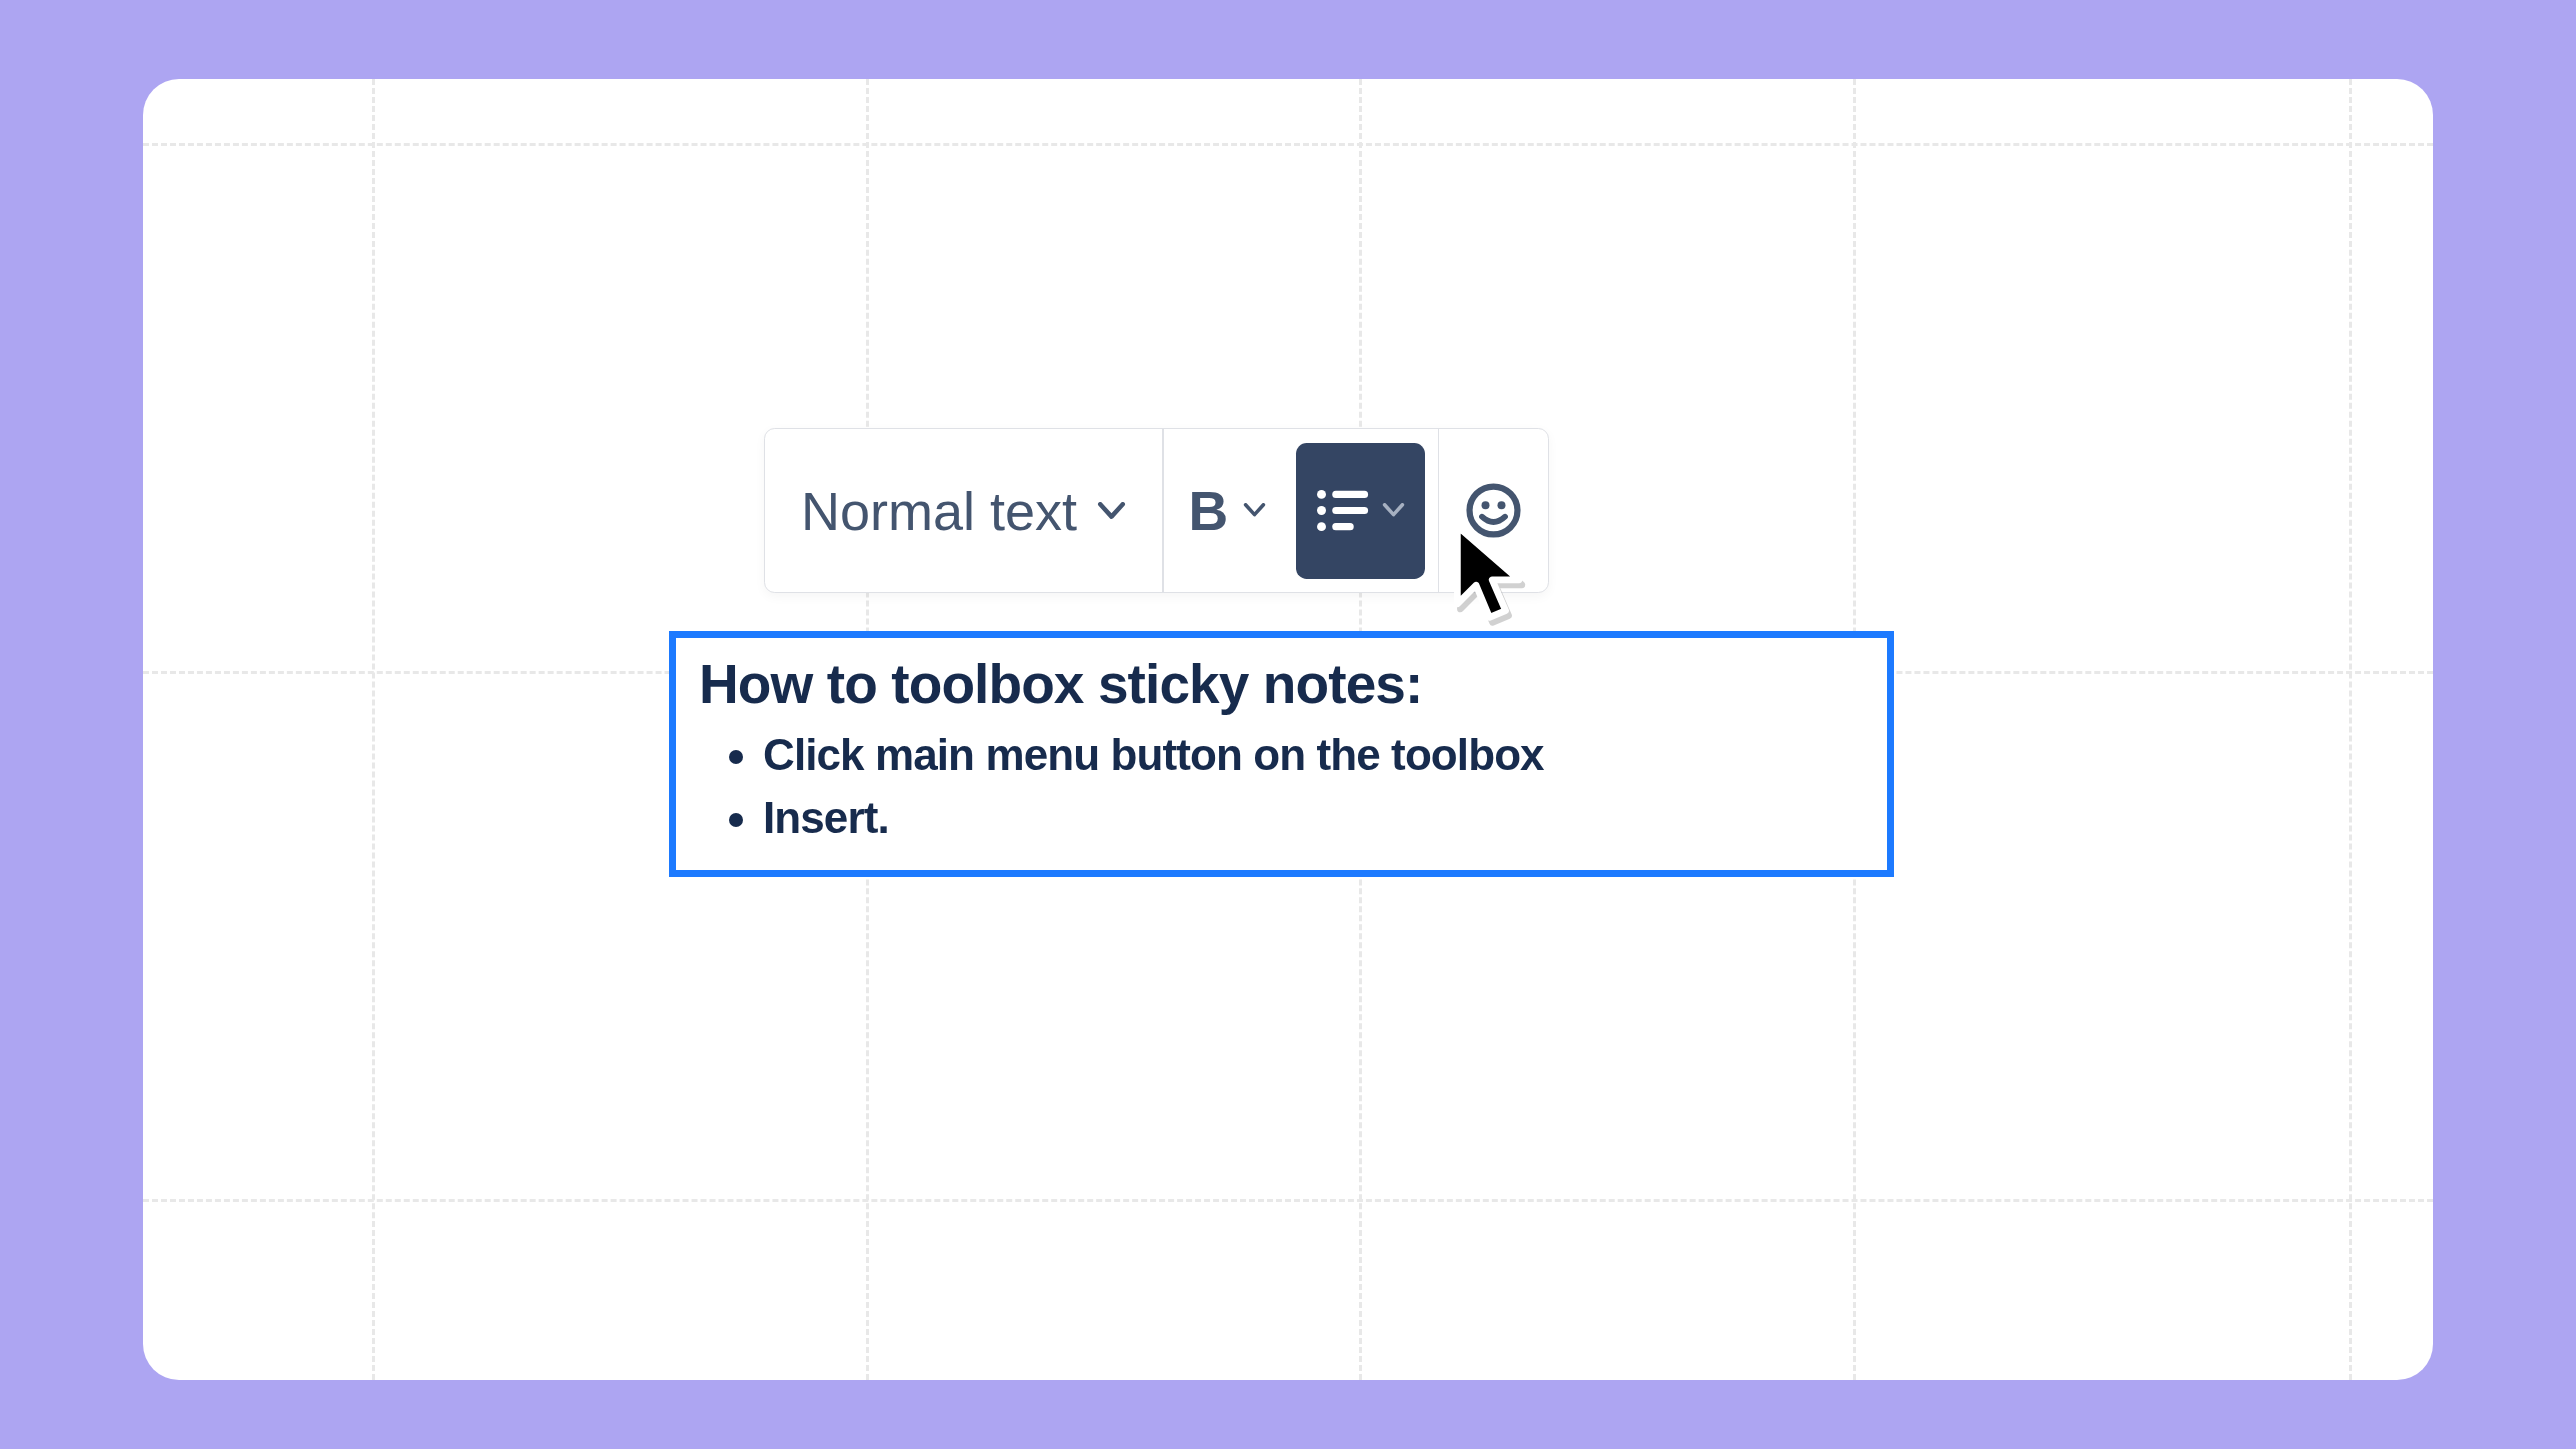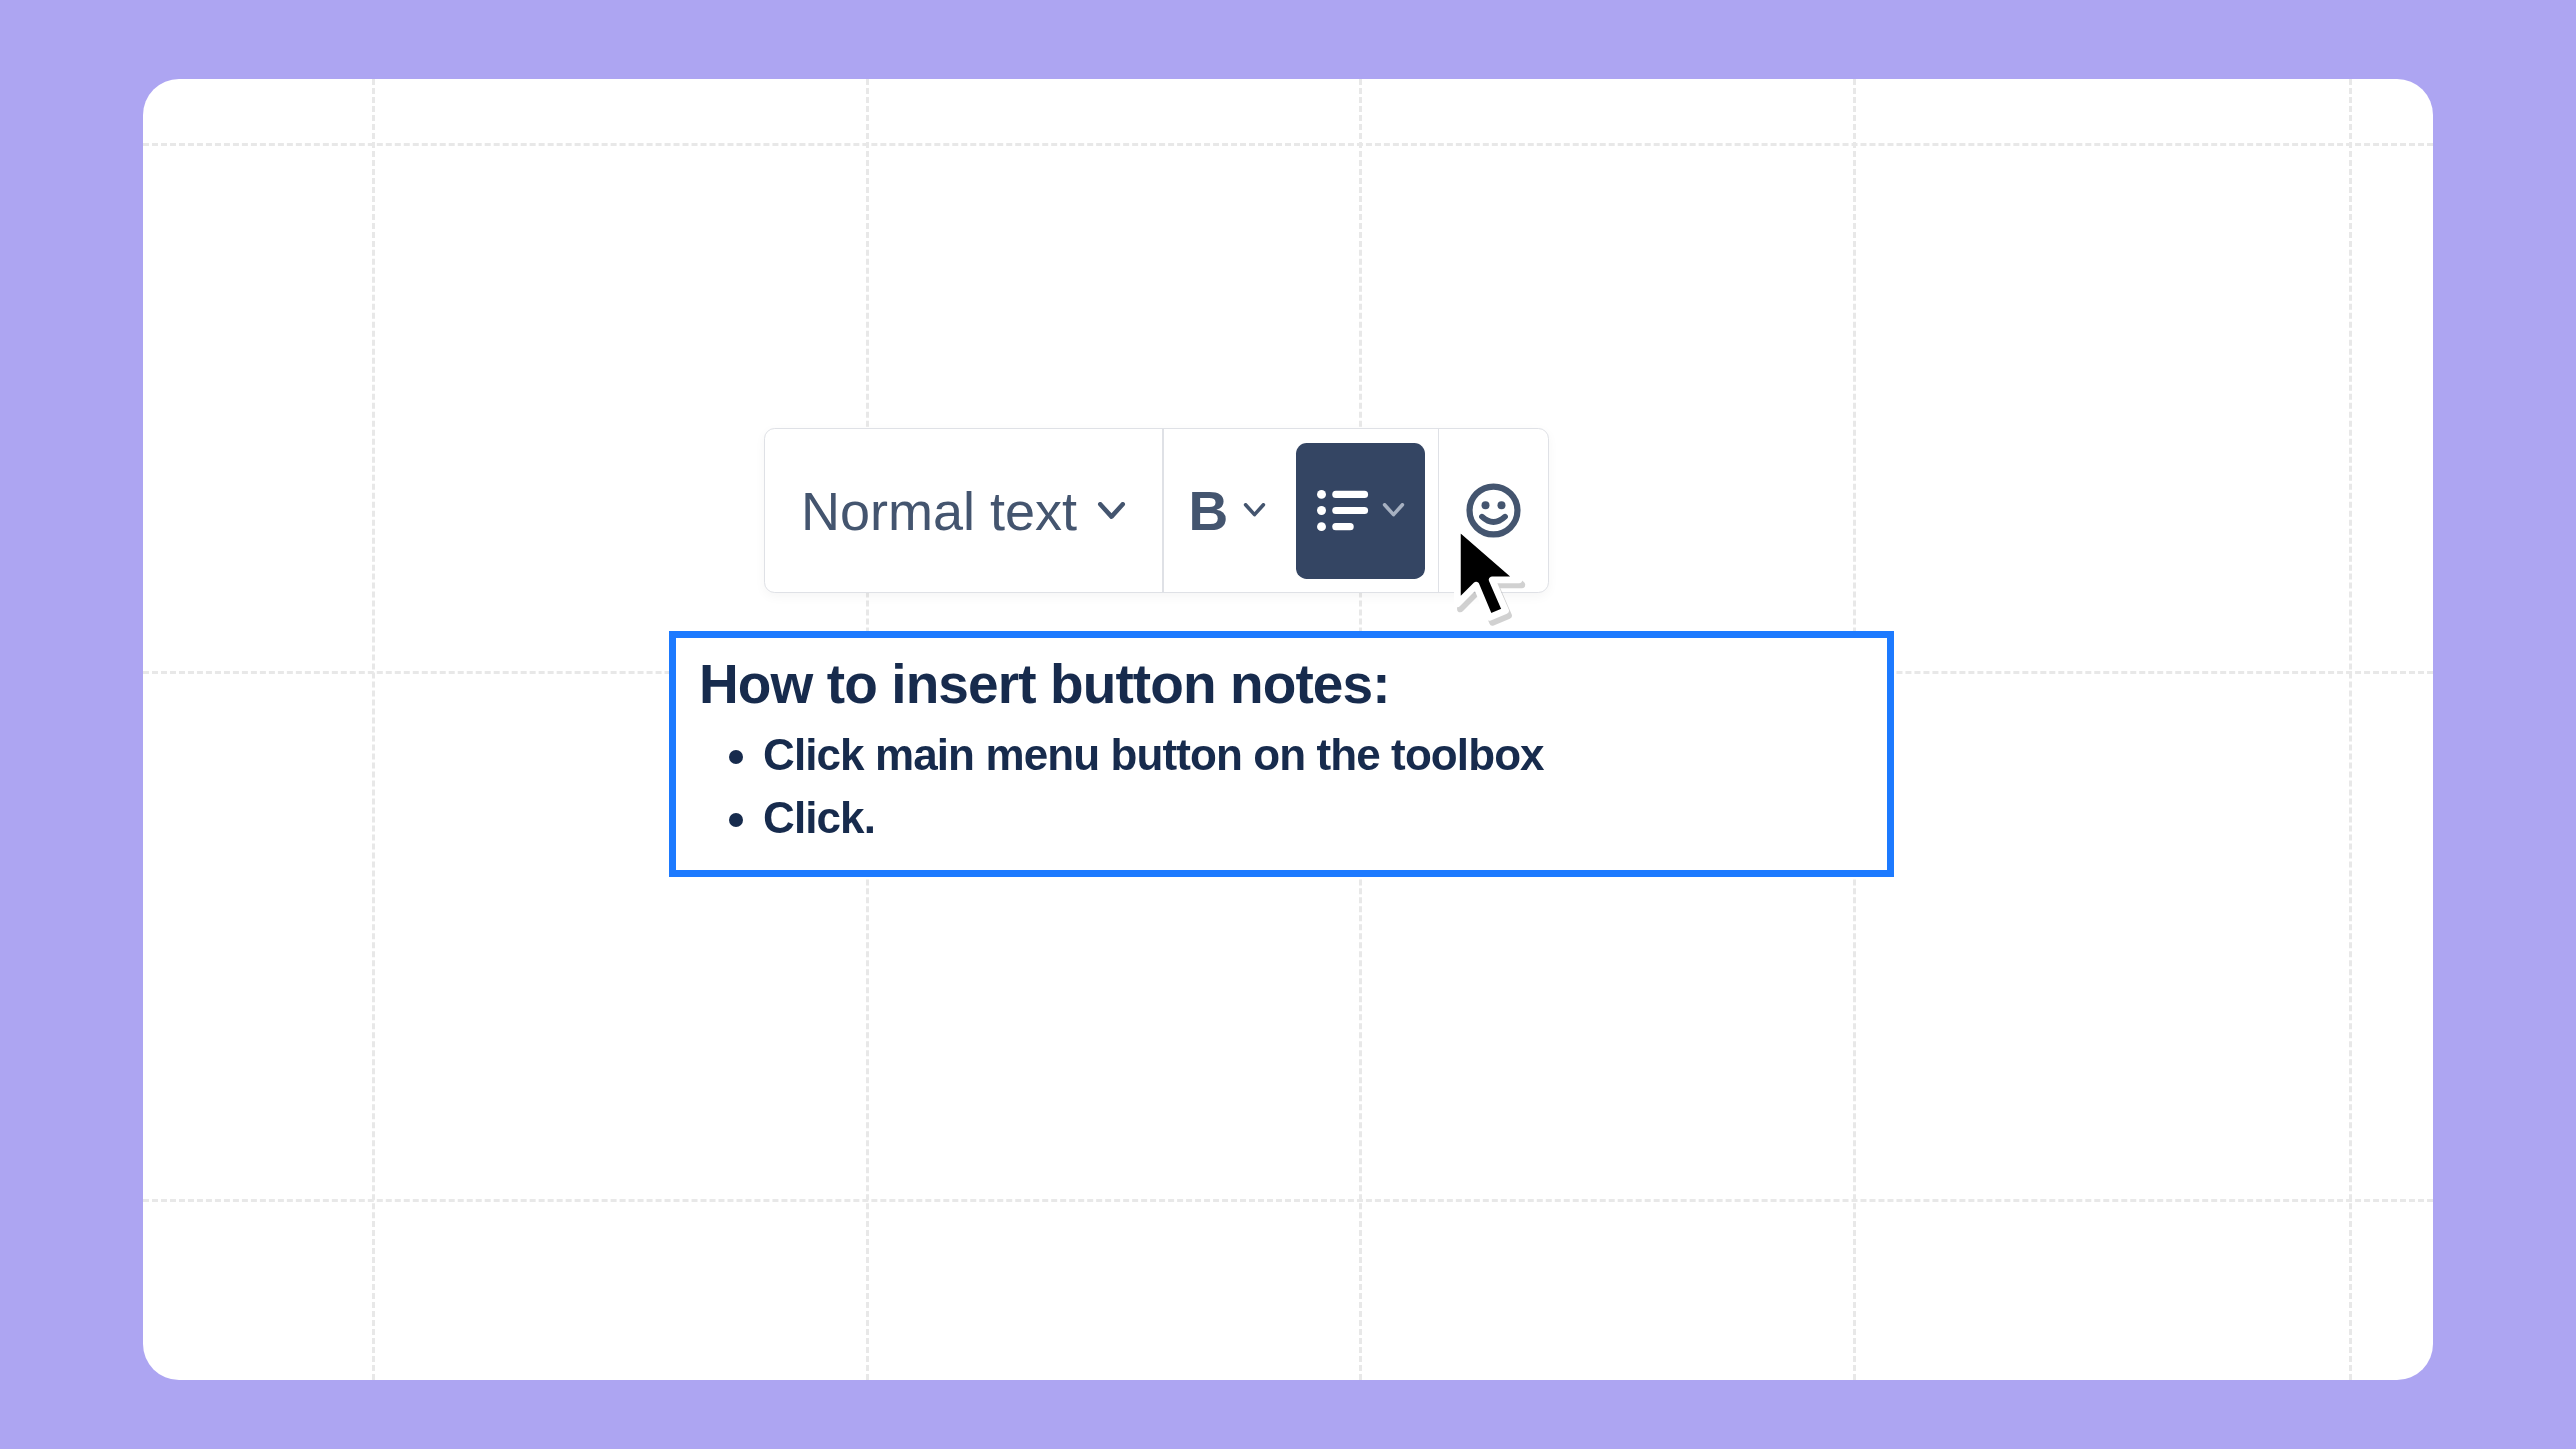--- a/index.html
+++ b/index.html
@@ -196,24 +196,24 @@
       <svg class="smile-icon" viewBox="0 0 62 62" fill="none">
         <circle cx="31" cy="31" r="27" stroke="#44556f" stroke-width="7"></circle>
         <circle cx="22" cy="25" r="4.5" fill="#44556f"></circle>
         <circle cx="40" cy="25" r="4.5" fill="#44556f"></circle>
         <path d="M18 38 Q31 50 44 38" stroke="#44556f" stroke-width="6.5" stroke-linecap="round" fill="none"></path>
       </svg>
     </div>
   </div>
 
   <div class="text-block">
-    <div class="text-title">How to insert button notes:</div>
+    <div class="text-title">How to toolbox sticky notes:</div>
     <ul class="text-list">
       <li>Click main menu button on the toolbox</li>
-      <li>Click.</li>
+      <li>Insert.</li>
     </ul>
   </div>
 
   <svg class="cursor" viewBox="0 0 60 80">
     <path d="M6 4 L6 62 L20 48 L30 72 L42 67 L32 44 L52 44 Z" fill="#000000" stroke="#ffffff" stroke-width="5" stroke-linejoin="round"></path>
   </svg>
 </div>
 
 
 </body></html>

